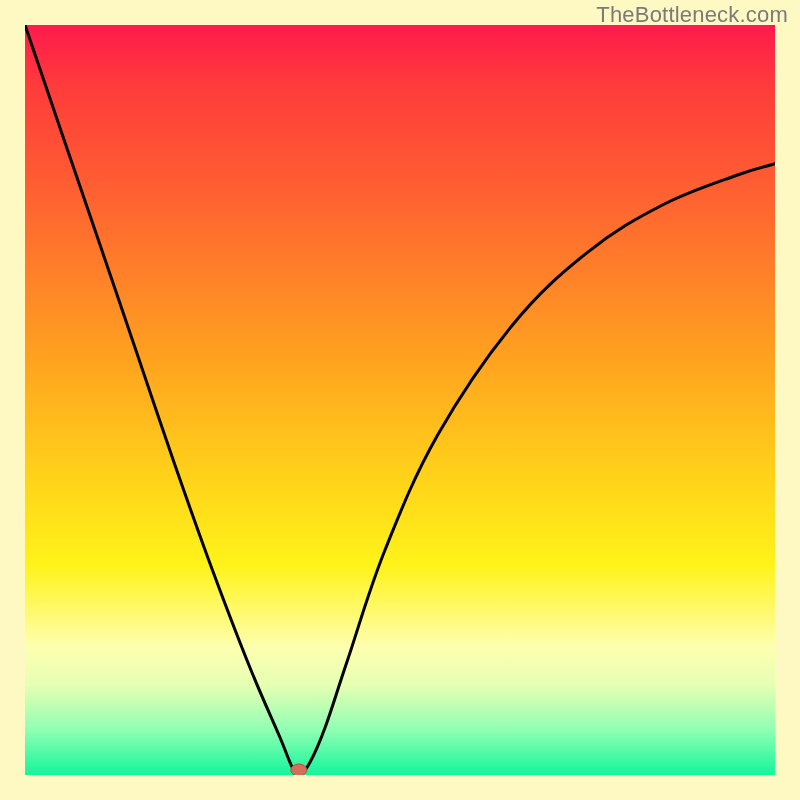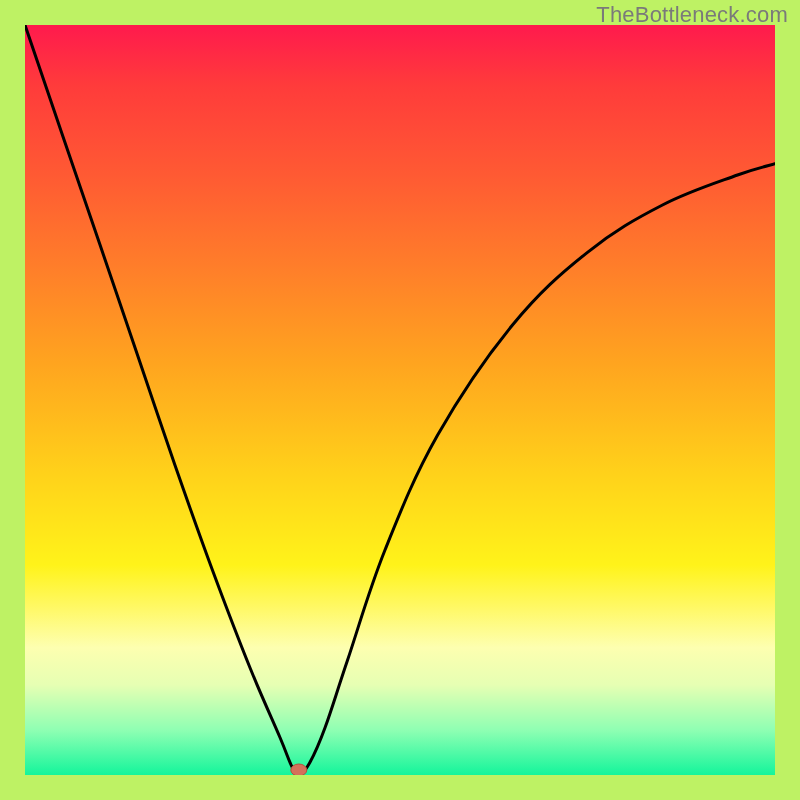--- a/index.html
+++ b/index.html
@@ -7,21 +7,21 @@
     padding: 0;
     width: 800px;
     height: 800px;
     background: #000;
     overflow: hidden;
   }
   .frame {
     position: relative;
     width: 800px;
     height: 800px;
-    background: #bef264;
+    background: #fef9c3;
   }
   .watermark {
     position: absolute;
     top: 2px;
     right: 12px;
     color: #7a7a7a;
     font-family: Arial, Helvetica, sans-serif;
     font-size: 22px;
     letter-spacing: 0.2px;
     user-select: none;

